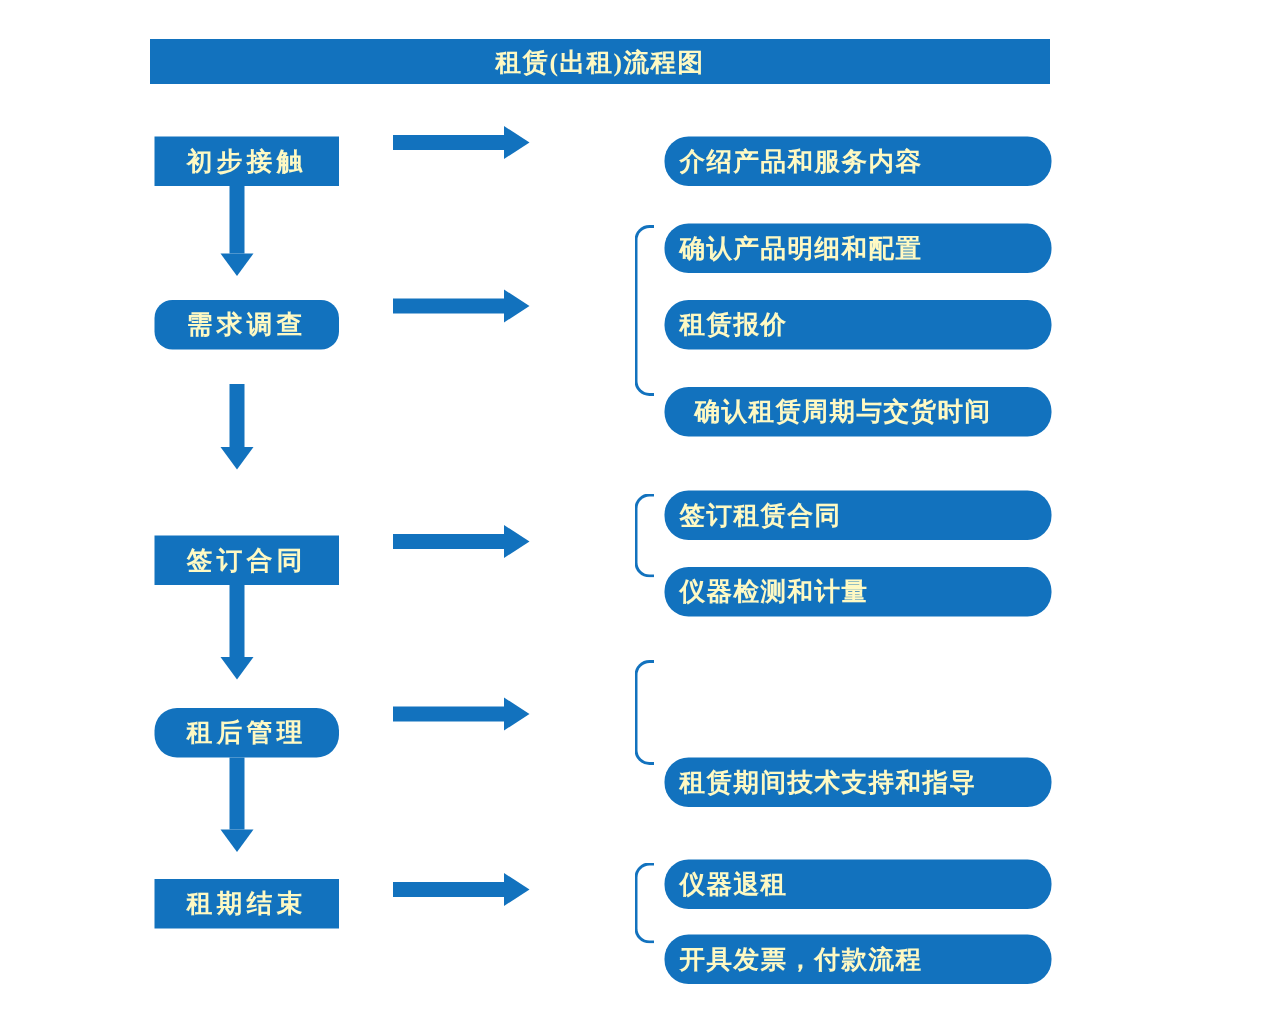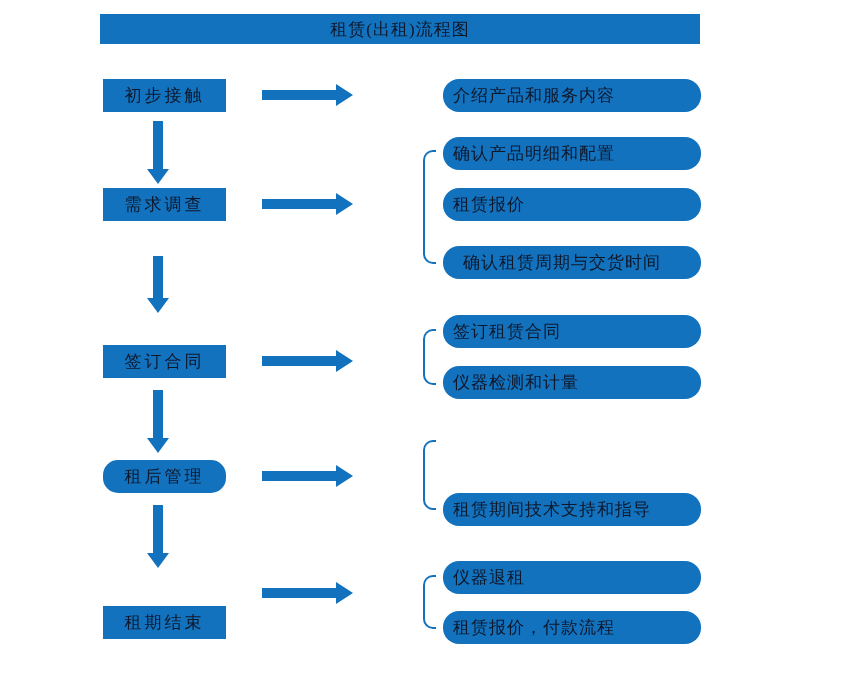--- a/index.html
+++ b/index.html
@@ -10,26 +10,27 @@
   .stage {
     position: relative;
     width: 844px;
     height: 688px;
     background: #ffffff;
     overflow: hidden;
   }
   .box {
     position: absolute;
     background: #1272be;
-    color: #0f172a;
-    font-weight: normal;
+    color: #fef9c3;
+    font-weight: bold;
     display: flex;
     align-items: center;
     font-size: 17px;
     line-height: 1;
+    margin-top: 12px;
   }
   .title-bar {
     left: 100px; top: 14px; width: 600px; height: 30px;
     justify-content: center;
     letter-spacing: 1px;
     font-size: 17px;
   }
   .step {
     left: 103px; width: 123px; height: 33px;
     justify-content: center;
@@ -85,24 +86,24 @@
   }
 </style>
 </head>
 <body>
 
 <div class="stage">
 
   <div class="box title-bar">租赁(出租)流程图</div>
 
   <div class="box step" style="top:79px;text-align:center;">初步接触</div>
-  <div class="box step" style="top:188px;">需求调查</div>
+  <div class="box step" style="top:188px;border-radius:12px;">需求调查</div>
   <div class="box step" style="top:345px;">签订合同</div>
   <div class="box step" style="top:460px;border-radius:15px;">租后管理</div>
-  <div class="box step" style="top:606px;">租期结束</div>
+  <div class="box step" style="top:574px;">租期结束</div>
 
   <div class="v-arrow" style="top:121px; height:48px;"></div>
   <div class="v-arrow" style="top:256px; height:42px;"></div>
   <div class="v-arrow" style="top:390px; height:48px;"></div>
   <div class="v-arrow" style="top:505px; height:48px;"></div>
 
   <div class="h-arrow" style="top:90px;"></div>
   <div class="h-arrow" style="top:199px;"></div>
   <div class="h-arrow" style="top:356px;"></div>
   <div class="h-arrow" style="top:471px;"></div>
@@ -118,15 +119,15 @@
   <div class="box out" style="top:188px;">租赁报价</div>
   <div class="box out" style="top:137px;">确认产品明细和配置</div>
   <div class="box out" style="top:246px;padding-left:20px;">确认租赁周期与交货时间</div>
 
   <div class="box out" style="top:315px;">签订租赁合同</div>
   <div class="box out" style="top:366px;">仪器检测和计量</div>
 
   <div class="box out" style="top:561px;">仪器退租</div>
 
   <div class="box out" style="top:493px;">租赁期间技术支持和指导</div>
-  <div class="box out" style="top:611px;">租赁报价，付款流程</div>
+  <div class="box out" style="top:611px;">开具发票，付款流程</div>
 
 </div>
 
 </body></html>

